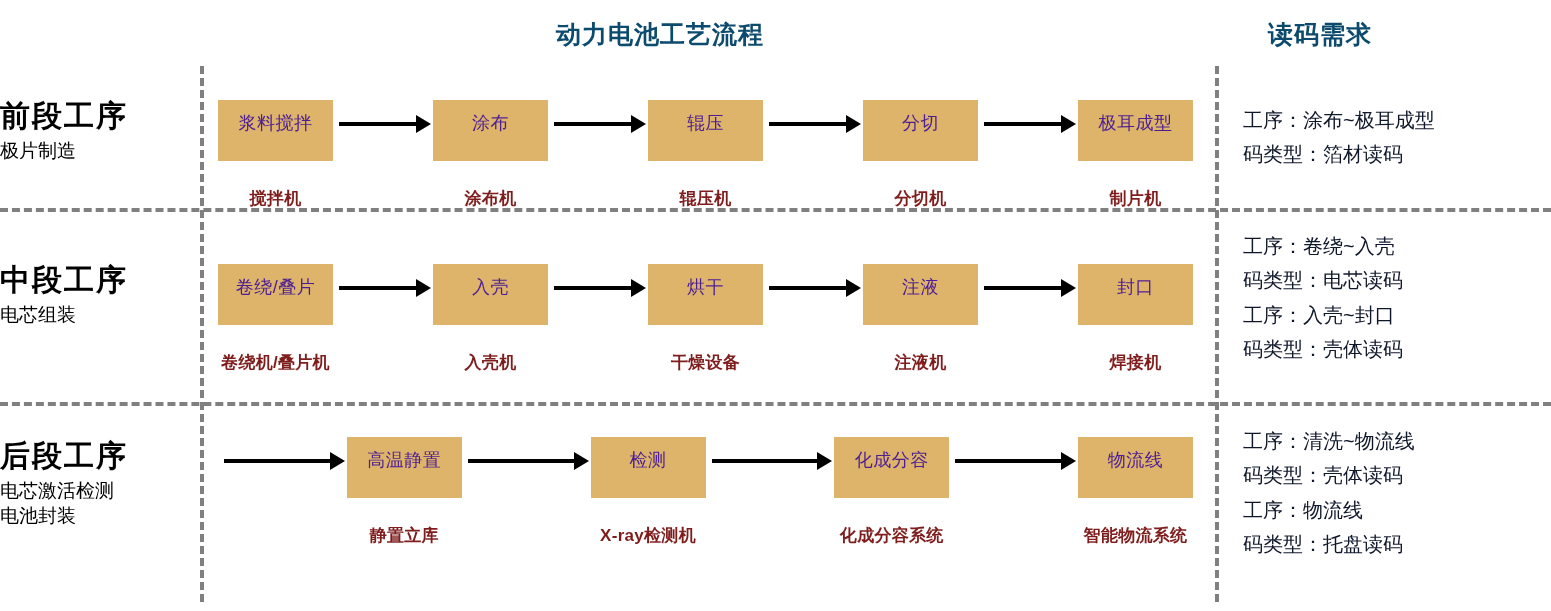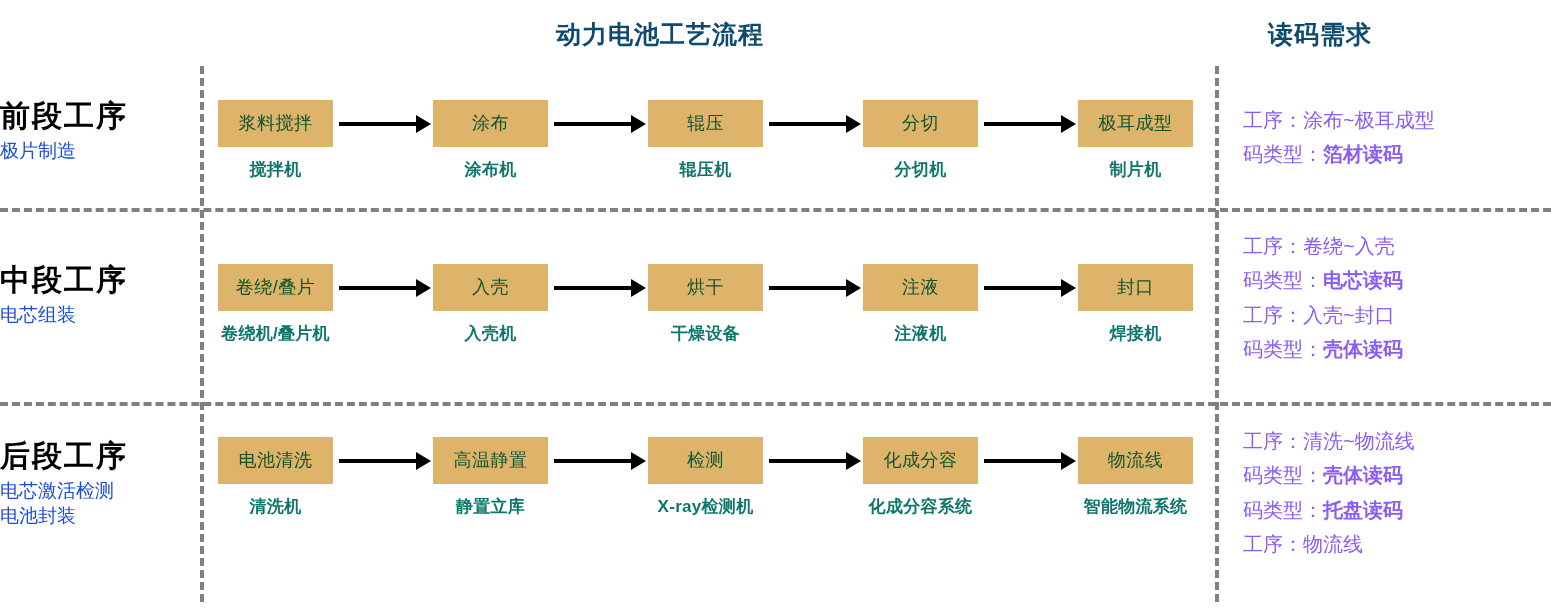--- a/index.html
+++ b/index.html
@@ -61,21 +61,21 @@
     font-weight: bold;
     letter-spacing: 2px;
     line-height: 1.18;
     color: #000;
   }
   .stage-sub {
     font-size: 19px;
     font-weight: normal;
     line-height: 1.28;
     margin-top: 6px;
-    color: #1d4ed8;
+    color: #000000;
   }
   #stage-label-0 { top: 98px; }
   #stage-label-1 { top: 262px; }
   #stage-label-2 { top: 438px; }
 
   
   .flow-row {
     position: absolute;
     left: 218px;
     width: 975px;
@@ -85,35 +85,35 @@
   #flow-row-0 { top: 100px; }
   #flow-row-1 { top: 264px; }
   #flow-row-2 { top: 437px; }
 
   .node {
     width: 115px;
     flex: 0 0 115px;
     text-align: center;
   }
   .node-box {
-    height: 47px;
+    height: 61px;
     background: #ddb46a;
-    color: #14532d;
+    color: #4c1d95;
     font-size: 18px;
     line-height: 47px;
     white-space: nowrap;
     overflow: hidden;
     letter-spacing: 0.5px;
   }
   .node-caption {
-    margin-top: 11px;
+    margin-top: 26px;
     font-size: 17px;
     font-weight: bold;
     white-space: nowrap;
-    color: #0f766e;
+    color: #7f1d1d;
     letter-spacing: 0.3px;
   }
 
   .arrow {
     flex: 1 1 auto;
     height: 47px;
     position: relative;
   }
   .arrow .shaft {
     position: absolute;
@@ -143,23 +143,23 @@
     width: 300px;
   }
   #req-block-0 { top: 103px; }
   #req-block-1 { top: 229px; }
   #req-block-2 { top: 424px; }
 
   .req-line {
     font-size: 20px;
     line-height: 1.72;
     white-space: nowrap;
-    color: #8b5cf6;
-  }
-  .req-line .req-value { font-weight: bold; text-align: right; }
+    color: #0f172a;
+  }
+  .req-line .req-value { font-weight: normal; text-align: right; }
 </style>
 </head>
 <body>
 
 <div class="title" id="title-process">动力电池工艺流程</div>
 
 <div class="title" id="title-demand">读码需求</div>
 
 <div class="v-divider" id="v-divider-left"></div>
 <div class="v-divider" id="v-divider-right"></div>
@@ -249,24 +249,20 @@
     <div class="arrow">
       <div class="shaft"></div>
       <div class="head"></div>
     </div>
     <div class="node">
       <div class="node-box">封口</div>
       <div class="node-caption">焊接机</div>
     </div>
   </div>
 <div class="flow-row" id="flow-row-2">
-    <div class="node">
-      <div class="node-box">电池清洗</div>
-      <div class="node-caption">清洗机</div>
-    </div>
     <div class="arrow">
       <div class="shaft"></div>
       <div class="head"></div>
     </div>
     <div class="node">
       <div class="node-box">高温静置</div>
       <div class="node-caption">静置立库</div>
     </div>
     <div class="arrow">
       <div class="shaft"></div>
@@ -300,15 +296,15 @@
   </div>
 <div class="req-block" id="req-block-1">
     <div class="req-line"><span>工序：</span><span>卷绕~入壳</span></div>
     <div class="req-line"><span>码类型：</span><span class="req-value">电芯读码</span></div>
     <div class="req-line"><span>工序：</span><span>入壳~封口</span></div>
     <div class="req-line"><span>码类型：</span><span class="req-value">壳体读码</span></div>
   </div>
 <div class="req-block" id="req-block-2">
     <div class="req-line"><span>工序：</span><span>清洗~物流线</span></div>
     <div class="req-line"><span>码类型：</span><span class="req-value">壳体读码</span></div>
+    <div class="req-line"><span>工序：</span><span>物流线</span></div>
     <div class="req-line"><span>码类型：</span><span class="req-value">托盘读码</span></div>
-    <div class="req-line"><span>工序：</span><span>物流线</span></div>
   </div>
 
 </body></html>

